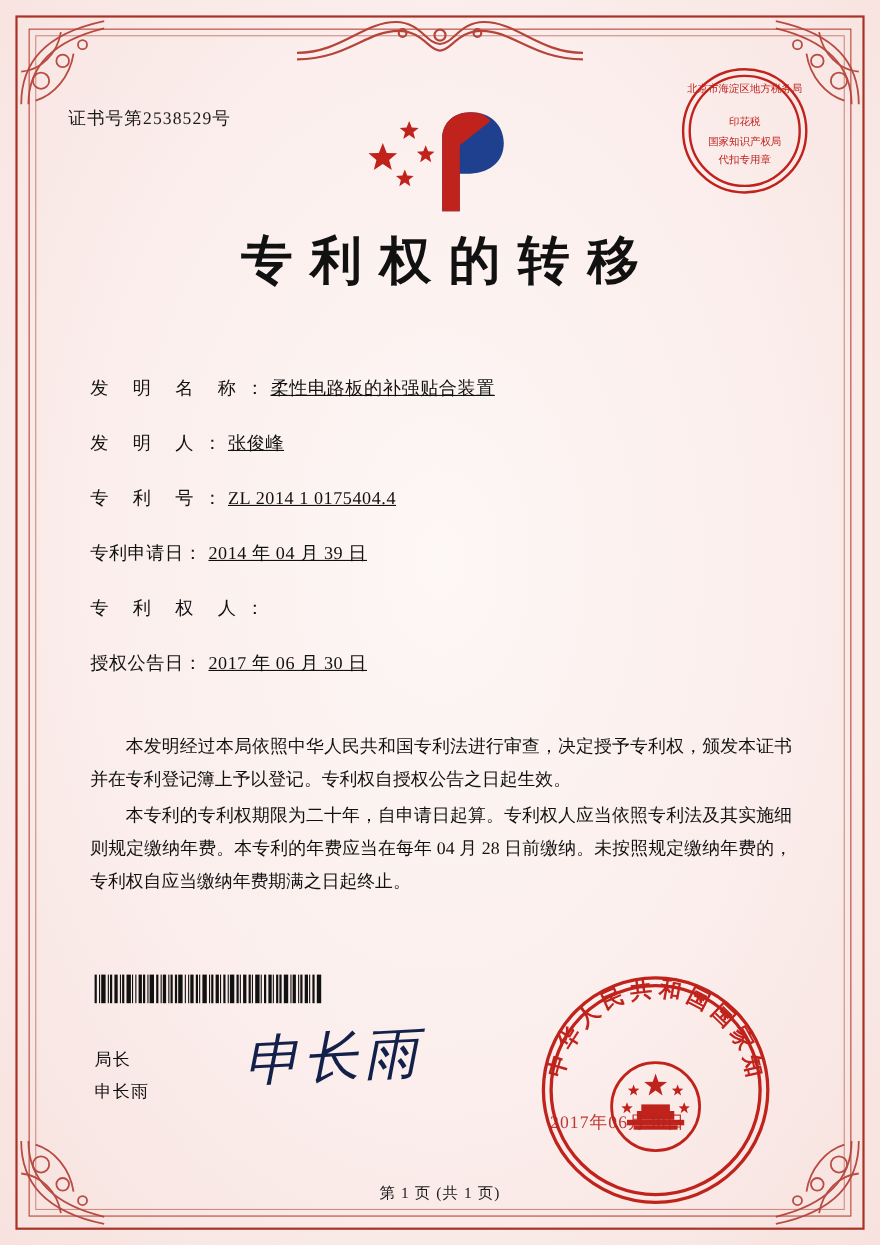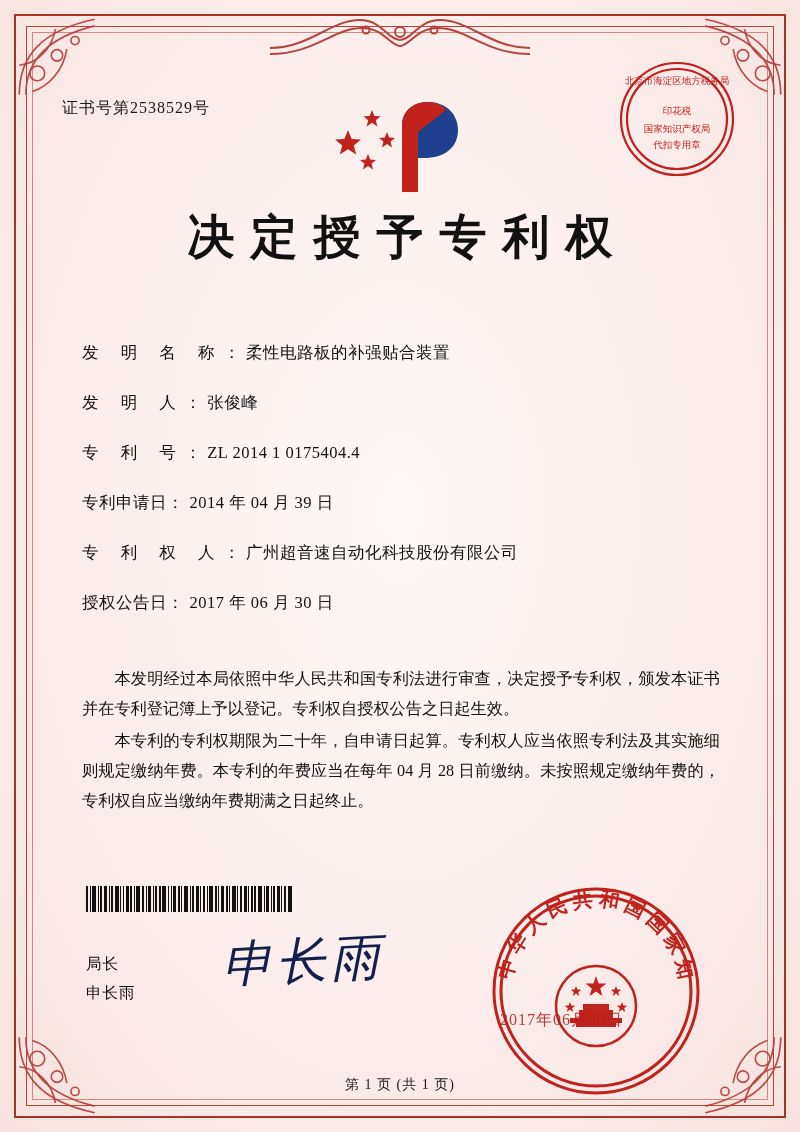--- a/index.html
+++ b/index.html
@@ -130,20 +130,21 @@
   }
   .field-label.spread {
     letter-spacing: 9px;
   }
   .field-sep {
     margin: 0 2px 0 0;
   }
   .field-value {
     margin-left: 4px;
     letter-spacing: 0.5px;
+    text-decoration: underline;
   }
 
   .body-text {
     position: absolute;
     left: 82px;
     right: 74px;
     top: 665px;
     font-size: 16.2px;
     line-height: 1.85;
     color: #111;
@@ -324,21 +325,21 @@
         </g>
         <g fill="#c0221c" font-family="'Liberation Serif', serif" font-size="9.5" text-anchor="middle">
           <text x="61" y="26">北京市海淀区地方税务局</text>
           <text x="61" y="56">印花税</text>
           <text x="61" y="74">国家知识产权局</text>
           <text x="61" y="90">代扣专用章</text>
         </g>
       </svg>
     </div>
 
-    <div class="doc-title">决定授予专利权</div>
+    <div class="doc-title">专利权的转移</div>
 
     <div class="fields">
 
       <div class="field-row">
         <span class="field-label spread">发 明 名 称</span>
         <span class="field-sep">：</span>
         <span class="field-value">柔性电路板的补强贴合装置</span>
       </div>
 
       <div class="field-row">
@@ -355,21 +356,20 @@
 
       <div class="field-row">
         <span class="field-label">专利申请日</span>
         <span class="field-sep">：</span>
         <span class="field-value">2014 年 04 月 39 日</span>
       </div>
 
       <div class="field-row">
         <span class="field-label spread">专 利 权 人</span>
         <span class="field-sep">：</span>
-        <span class="field-value">广州超音速自动化科技股份有限公司</span>
       </div>
 
       <div class="field-row">
         <span class="field-label">授权公告日</span>
         <span class="field-sep">：</span>
         <span class="field-value">2017 年 06 月 30 日</span>
       </div>
 
     </div>
 

